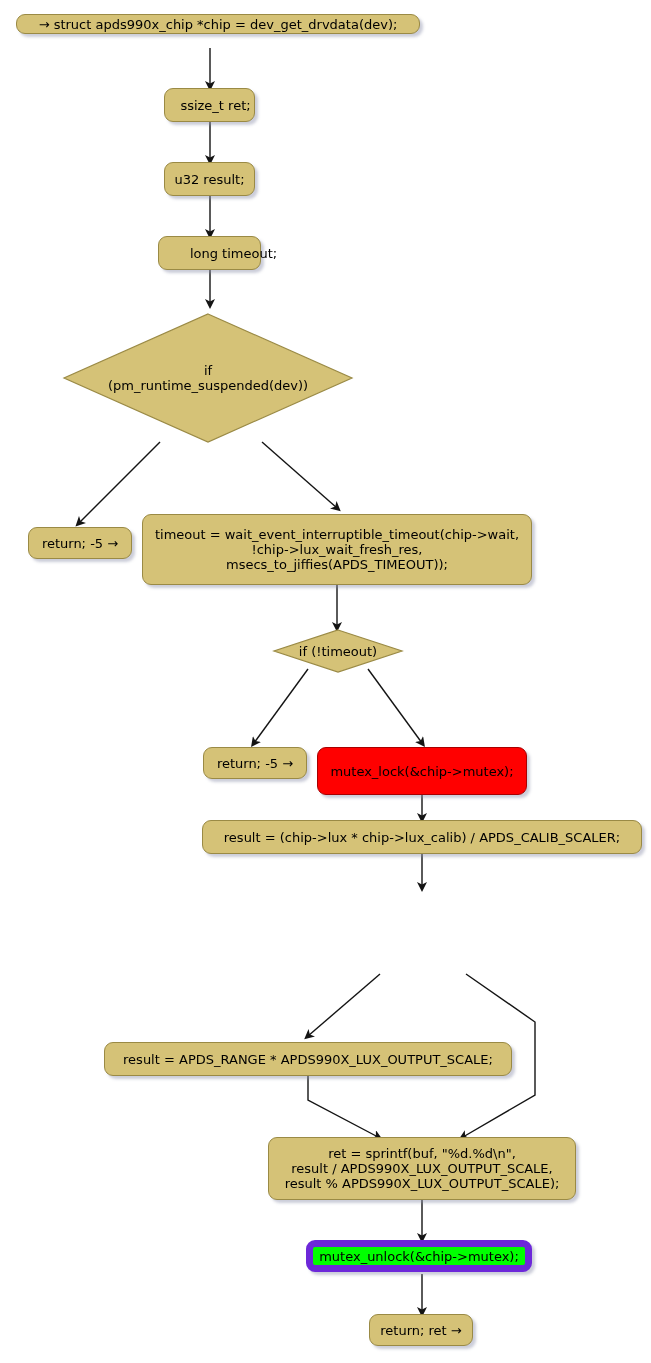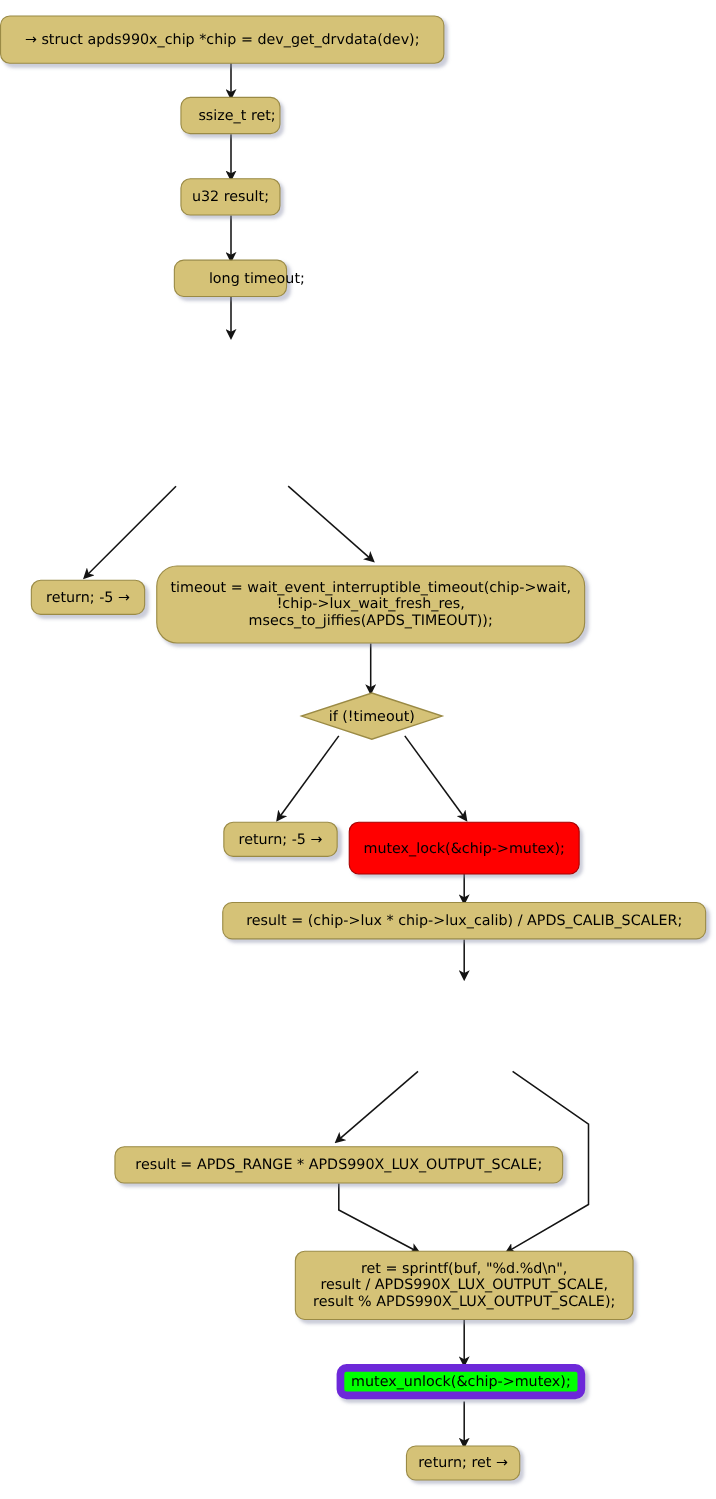--- a/index.html
+++ b/index.html
@@ -88,42 +88,49 @@
       <path d="M422,780 L422,818"></path>
       <path d="M422,854 L422,887"></path>
       <path d="M380,974 L308,1036"></path>
       <path d="M466,974 L535,1022 L535,1095 L463,1137"></path>
       <path d="M308,1076 L308,1100 L378,1137"></path>
       <path d="M422,1200 L422,1238"></path>
       <path d="M422,1274 L422,1312"></path>
     </g>
   </svg>
 
-  <div class="node rect" style="left:0;top:14px;width:404px;height:44px;">
+  <div class="node rect" style="left:16px;top:14px;width:404px;height:20px;">
     <span>→ struct apds990x_chip *chip = dev_get_drvdata(dev);</span>
   </div>
 
   <div class="node rect" style="left:164px;top:88px;width:91px;height:34px;padding-left:12px;">
     <span>ssize_t ret;</span>
   </div>
 
   <div class="node rect" style="left:164px;top:162px;width:91px;height:34px;">
     <span>u32 result;</span>
   </div>
 
   <div class="node rect" style="left:158px;top:236px;width:103px;height:34px;padding-left:48px;">
     <span>long timeout;</span>
   </div>
 
+  <div class="node diamond" style="left:60px;top:310px;width:296px;height:136px;">
+    <svg class="dshape" viewBox="0 0 296 136" preserveAspectRatio="none">
+      <polygon points="148,4 292,68 148,132 4,68" fill="#D5C277" stroke="#9A8A45" stroke-width="1.2"></polygon>
+    </svg>
+    <span class="dlabel">if
+(pm_runtime_suspended(dev))</span>
+  </div>
 
   <div class="node rect" style="left:28px;top:527px;width:104px;height:32px;">
     <span>return; -5 →</span>
   </div>
 
-  <div class="node rect" style="left:142px;top:514px;width:390px;height:71px;border-radius:19px;">
+  <div class="node rect" style="left:142px;top:514px;width:390px;height:71px;">
     <span>timeout = wait_event_interruptible_timeout(chip-&gt;wait,
 !chip-&gt;lux_wait_fresh_res,
 msecs_to_jiffies(APDS_TIMEOUT));</span>
   </div>
 
   <div class="node diamond" style="left:272px;top:629px;width:132px;height:44px;">
     <svg class="dshape" viewBox="0 0 132 44" preserveAspectRatio="none">
       <polygon points="66,1 130,22 66,43 2,22" fill="#D5C277" stroke="#9A8A45" stroke-width="1.2"></polygon>
     </svg>
     <span class="dlabel">if (!timeout)</span>

